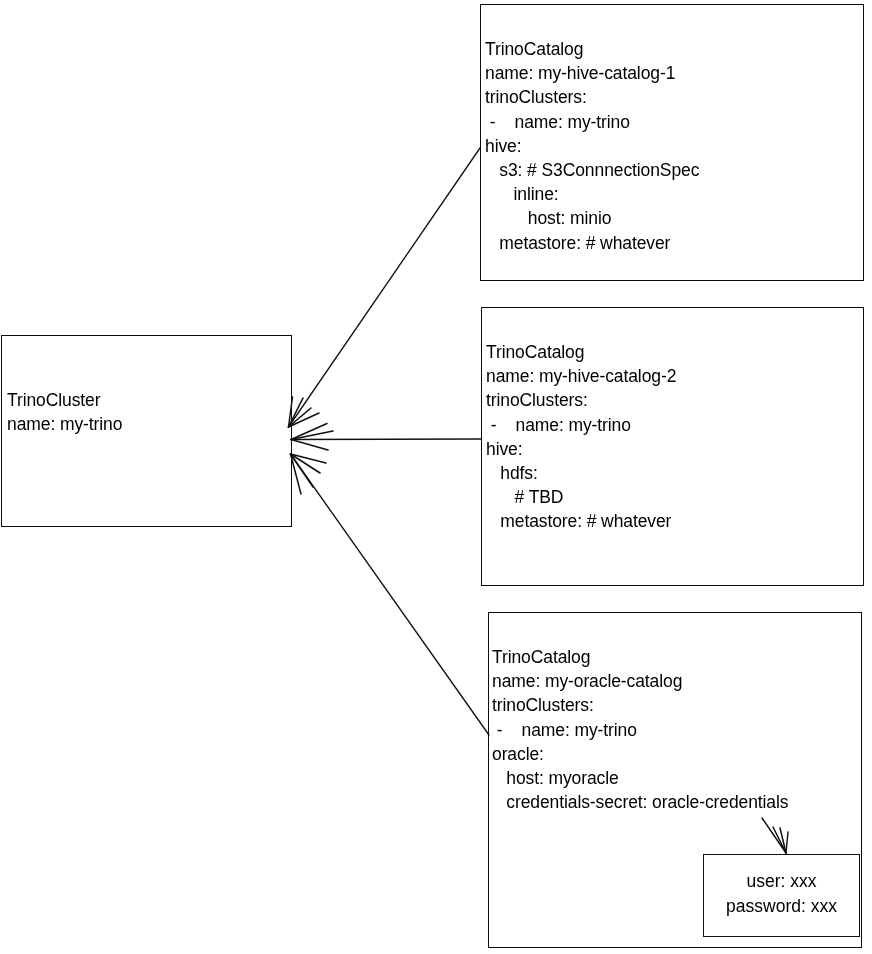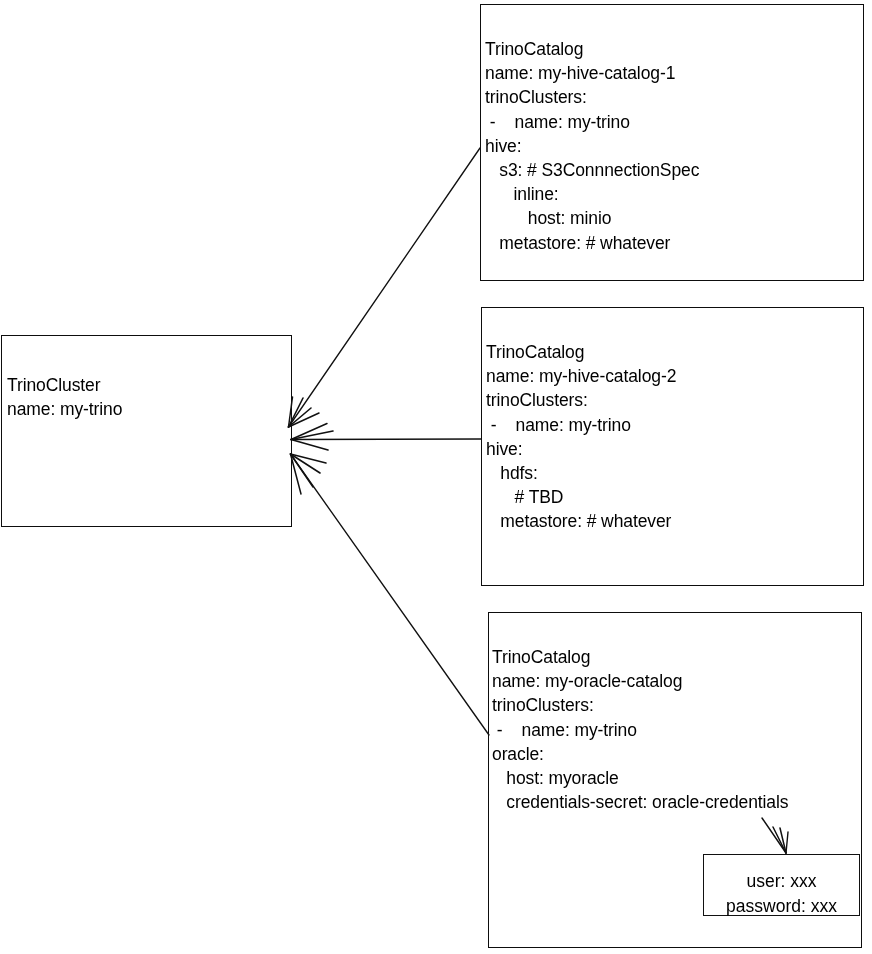--- a/index.html
+++ b/index.html
@@ -36,21 +36,21 @@
     margin-top: 28px;
   }
 
   
   #trino-cluster {
     left: 1px;
     top: 335px;
     width: 291px;
     height: 192px;
   }
-  #trino-cluster .node-text { left: 5px; top: 9px; }
+  #trino-cluster .node-text { left: 5px; top: 24px; }
 
   
   #catalog-1 {
     left: 480px;
     top: 4px;
     width: 384px;
     height: 277px;
   }
   #catalog-1 .node-text { left: 4px; top: 4px; }
 
@@ -70,21 +70,21 @@
     width: 374px;
     height: 336px;
   }
   #catalog-3 .node-text { left: 3px; top: 4px; }
 
   
   #secret-box {
     left: 702px;
     top: 853px;
     width: 157px;
-    height: 62px;
+    height: 83px;
     border: 1.6px solid #111111;
   }
   #secret-box .secret-text {
     position: absolute;
     left: 0;
     right: 0;
     top: 14px;
     text-align: center;
     font-size: 17.5px;
     line-height: 25px;

